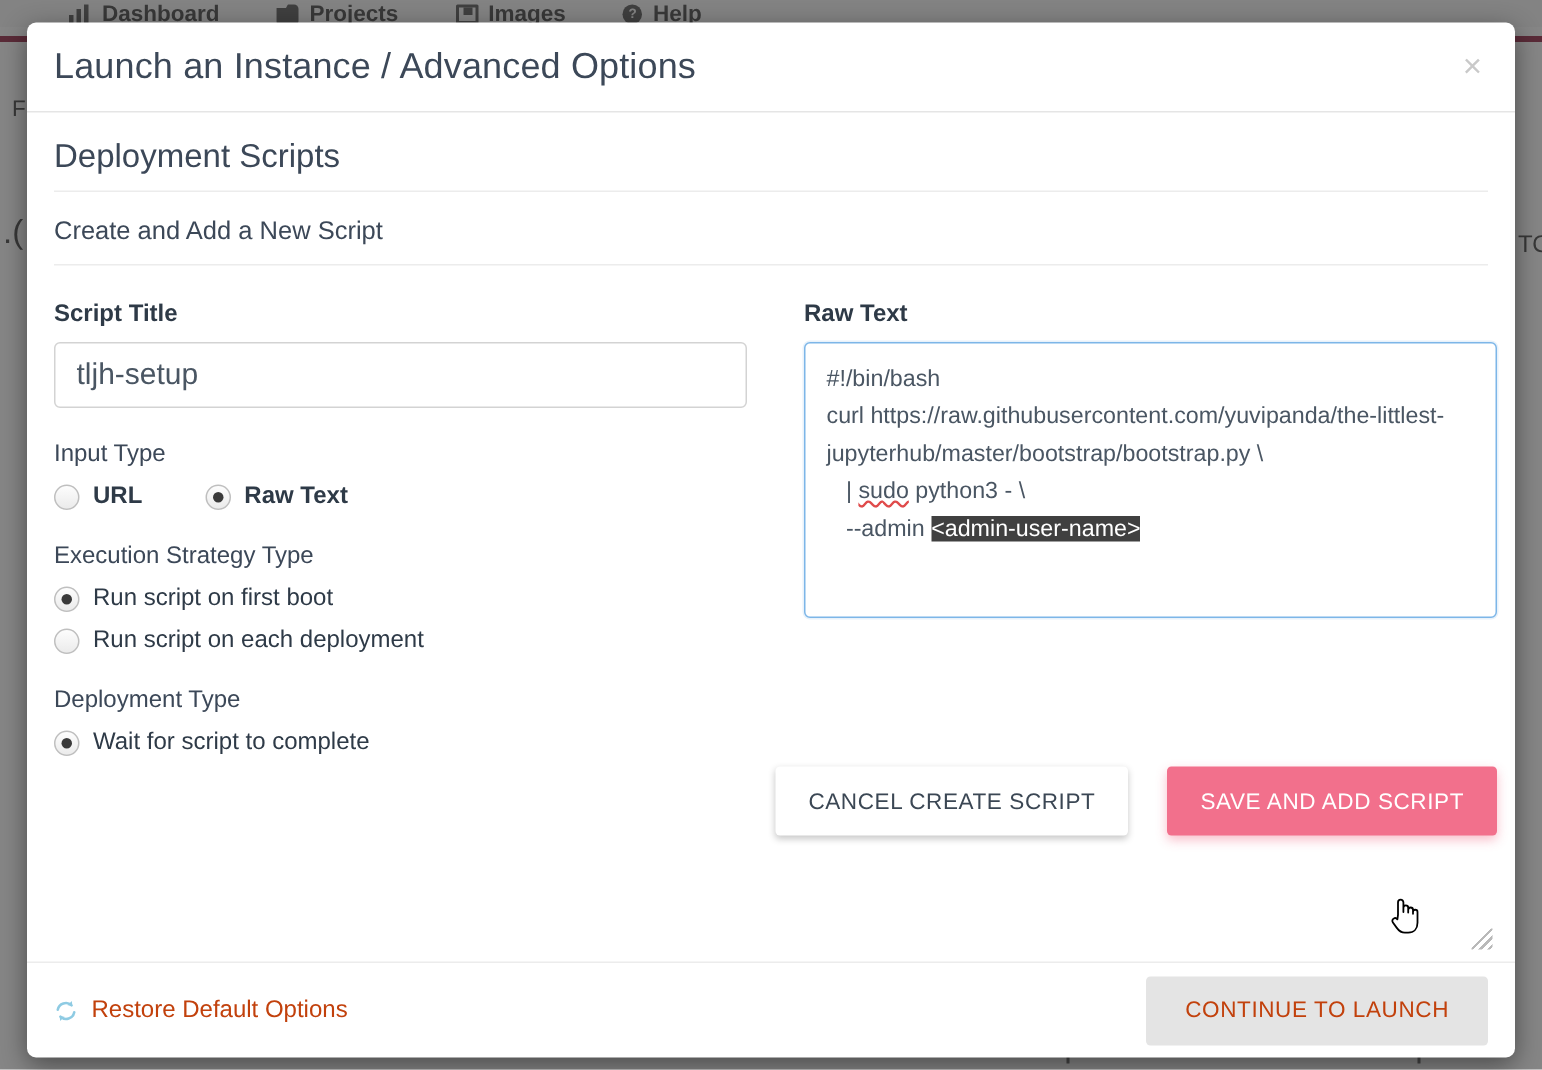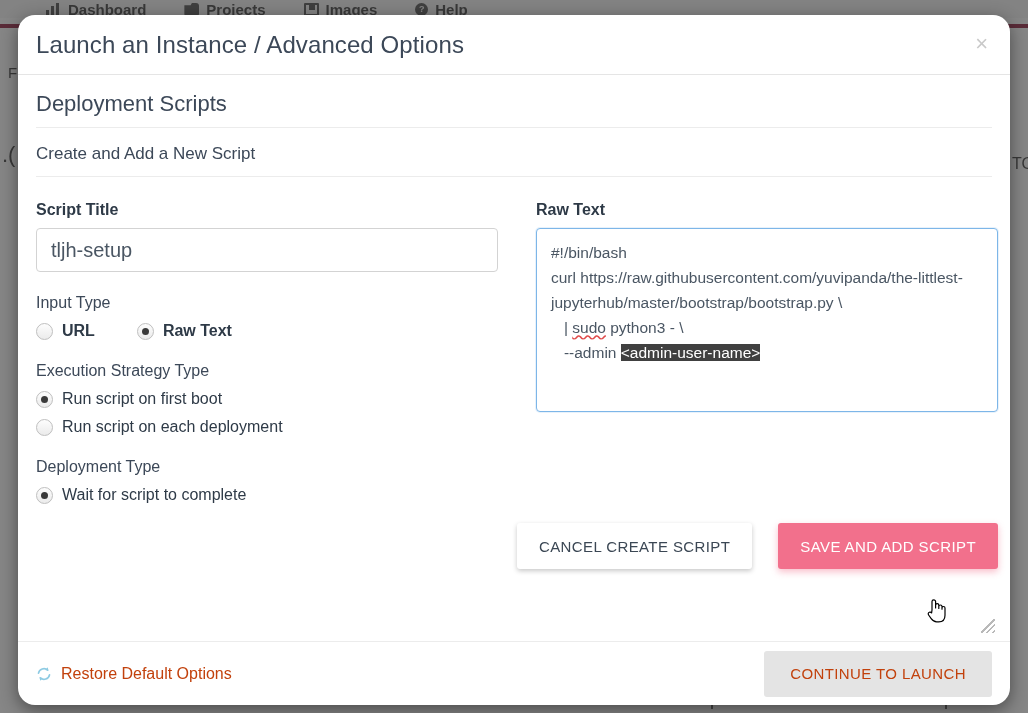--- a/index.html
+++ b/index.html
@@ -60,21 +60,21 @@
     position: absolute; inset: 0;
     background: rgba(60,60,60,0.62);
   }
 
   
   #modal {
     position: absolute;
     left: 18px; top: 15px;
     width: 992px; height: 690px;
     background: #ffffff;
-    border-radius: 17px;
+    border-radius: 6px;
     box-shadow: 0 5px 18px rgba(0,0,0,0.45);
     overflow: hidden;
   }
   .modal-header {
     position: relative;
     height: 60px;
     border-bottom: 1px solid #e5e5e5;
     padding: 0 18px;
     display: flex; align-items: center;
   }
@@ -205,21 +205,21 @@
     pointer-events: none;
     background:
       linear-gradient(135deg, transparent 0 46%, #b9b9b9 46% 54%, transparent 54% 100%) no-repeat,
       linear-gradient(135deg, transparent 0 66%, #b9b9b9 66% 74%, transparent 74% 100%) no-repeat,
       linear-gradient(135deg, transparent 0 86%, #b9b9b9 86% 94%, transparent 94% 100%) no-repeat;
   }
 
   
   .script-actions {
     position: absolute;
-    right: 0; top: 322px;
+    right: 0; top: 310px;
     display: flex; gap: 26px; align-items: flex-end;
   }
   .btn {
     border: none;
     border-radius: 3px;
     font-size: 15px;
     letter-spacing: 0.4px;
     font-family: "Liberation Sans", sans-serif;
     cursor: pointer;
     padding: 0 22px;

